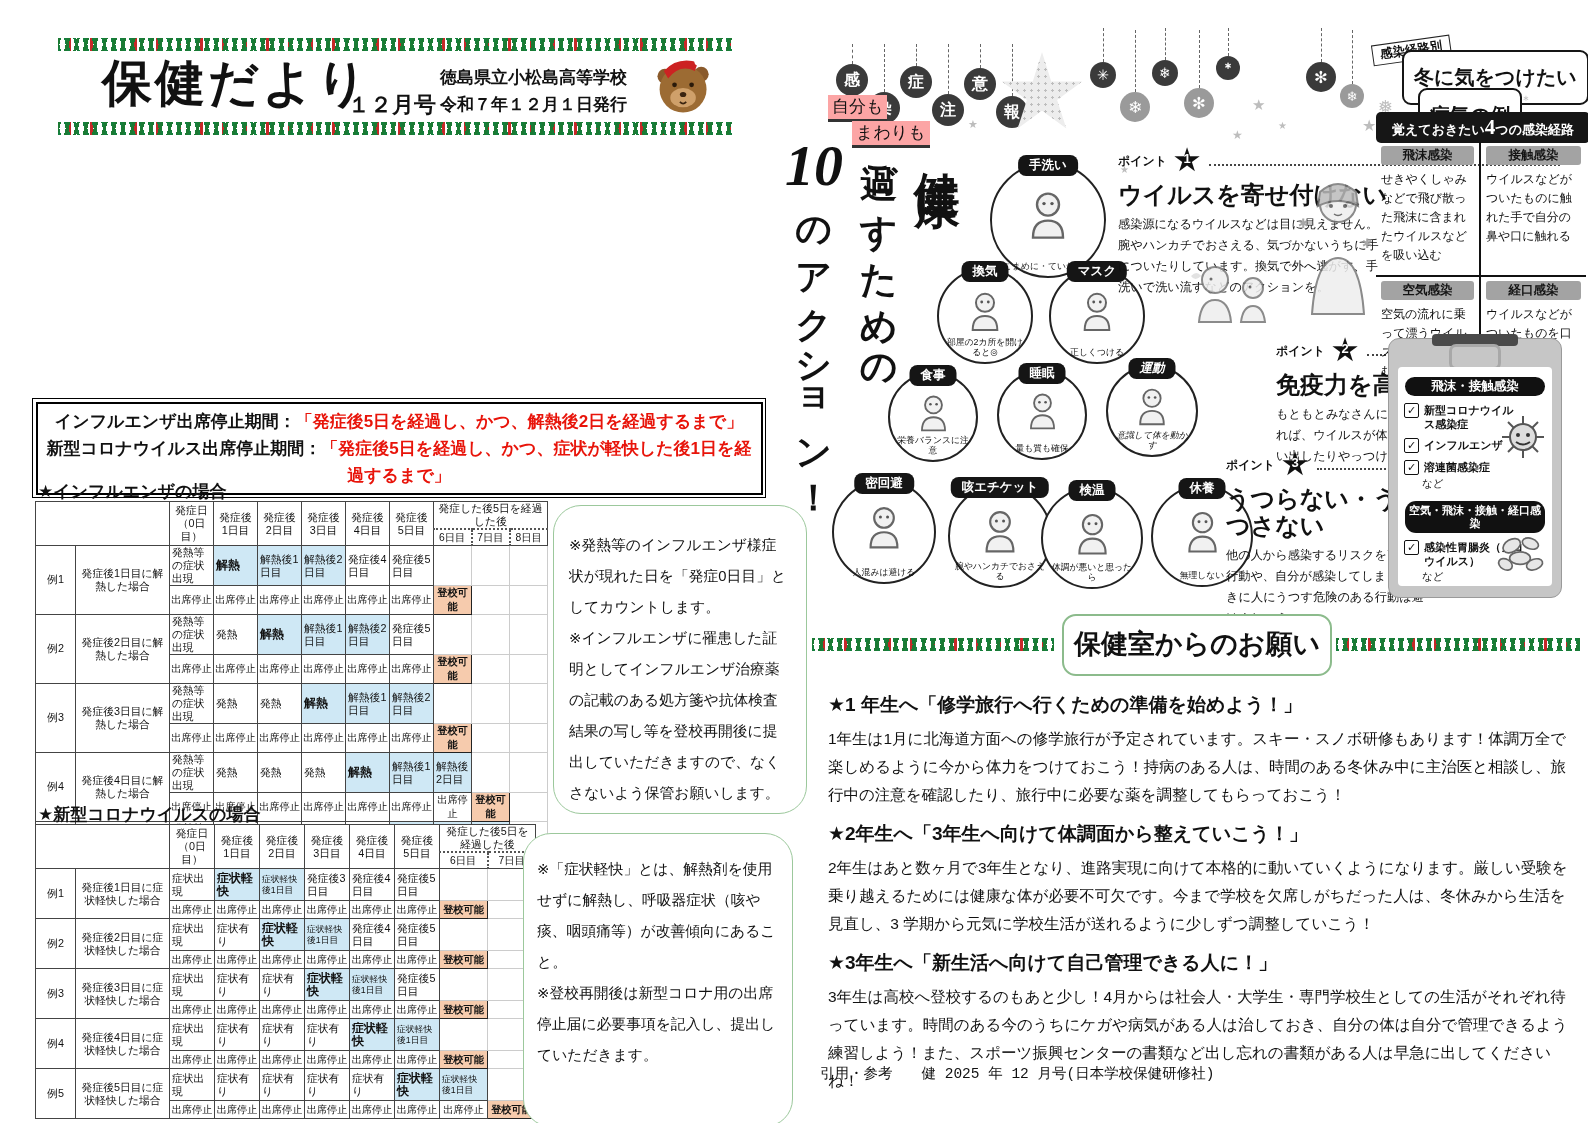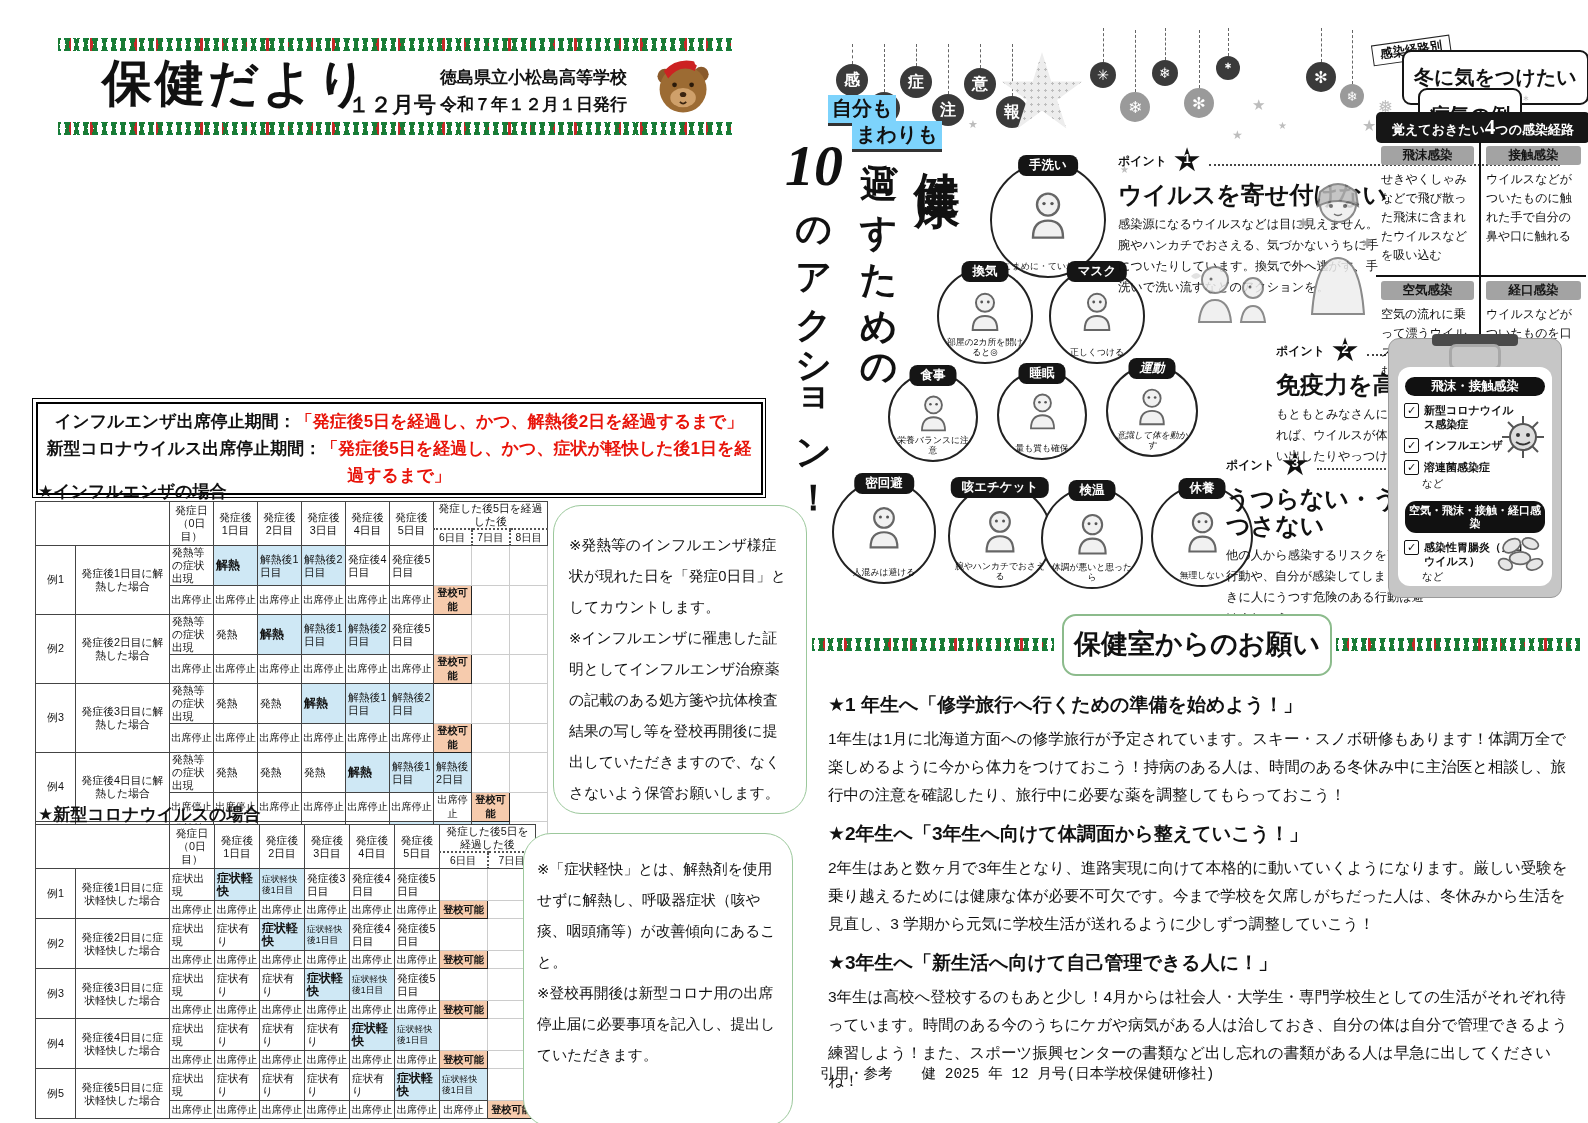--- a/index.html
+++ b/index.html
@@ -39,21 +39,21 @@
   .sched td.b{font-weight:900;font-size:12px}
   .sched td.sm{font-size:8.8px;line-height:11px}
   .sched td.empty{border-color:#ccc}
   .sched td.ok{background:#f6cbad;font-weight:900;border:1.3px solid #222}
   
   .note-box{border:1.6px solid #9cc89c;border-radius:28px;background:#fff}
   .note-box p{margin:0;font-size:14.8px;line-height:31px}
   
   .ball{position:absolute;border-radius:50%;color:#fff;font-weight:bold;display:flex;align-items:center;justify-content:center}
   .string{position:absolute;border-left:1px dashed #666;width:0}
-  .tagline{font-size:20px;font-weight:700;border-bottom:3px solid #333;padding:0 4px 1px;background:#7dd3fc}
+  .tagline{font-size:17px;font-weight:400;border-bottom:3px solid #333;padding:0 4px 1px;background:#fca5a5}
   #vtitle{writing-mode:vertical-rl;text-orientation:upright;font-weight:900;line-height:1.15}
   #vtitle span{display:block}
   #vt-top{font-size:46px;letter-spacing:8px;margin-left:12px}
   #vt-mid{font-size:37px;letter-spacing:5px;margin-left:10px}
   #vt-tail{font-size:36px;letter-spacing:3px}
   .ten{font-size:58px;text-combine-upright:all;font-family:"Liberation Serif",serif;font-style:italic;display:inline!important}
   .bigstar{background:radial-gradient(#bdbdbd 1.2px,transparent 1.4px) 0 0/7px 7px,#ededed;
     clip-path:polygon(50% 0%,61% 35%,98% 35%,68% 57%,79% 91%,50% 70%,21% 91%,32% 57%,2% 35%,39% 35%)}
   .deco-star{position:absolute;color:#bdbdbd}
   .action{position:absolute;border:2.3px solid #222;border-radius:50%;background:#fff}
@@ -78,21 +78,21 @@
   #sb-sub .big4{font-size:21px;font-family:"Liberation Serif",serif}
   #routes{display:grid;grid-template-columns:1fr 1fr;}
   .route{padding:4px 5px 10px}
   .route:nth-child(1),.route:nth-child(3){border-right:2px solid #111}
   .route:nth-child(1),.route:nth-child(2){border-bottom:2px solid #111}
   .route-chip{background:#a3a3a3;color:#141414;font-weight:900;font-size:12.5px;text-align:center;border-radius:3px;padding:1px 2px;margin-bottom:5px}
   .route-desc{font-size:12px;line-height:19px}
   #clipboard{background:#c6c6c6;border:1.5px solid #9a9a9a;border-radius:11px}
   #clip-bar{position:absolute;top:-5px;left:50%;transform:translateX(-50%);width:86px;height:12px;background:#4a4a4a;border-radius:4px}
   #clip-ring{position:absolute;top:5px;left:50%;transform:translateX(-50%);width:46px;height:20px;border:3px solid #a8a8a8;border-radius:7px}
-  #clip-inner{position:absolute;left:9px;top:28px;right:9px;bottom:11px;background:#fff;border-radius:12px;overflow:hidden}
+  #clip-inner{position:absolute;left:9px;top:28px;right:9px;bottom:11px;background:#fff;border-radius:4px;overflow:hidden}
   .pill{background:#111;color:#fff;font-weight:bold;text-align:center;border-radius:11px;padding:3px 2px;margin:10px auto 4px;width:88%;font-size:12.5px;line-height:13px}
   .pill.small{font-size:11px}
   .chk-item{display:flex;gap:5px;margin:7px 6px 0;font-weight:bold;font-size:11px;line-height:14px;align-items:flex-start}
   .chk{width:13px;height:13px;border:1.8px solid #111;border-radius:2px;background:#fff;font-size:11px;line-height:12px;text-align:center;flex:none}
   .etc{font-size:10.5px;margin:2px 0 0 24px}
   
   #request-title-box{border:2.5px solid #8cbb8c;border-radius:14px;text-align:center;font-size:27px;font-weight:900;line-height:56px;background:#fff}
   .req-h{font-size:19px;font-weight:900;margin:12px 0 7px}
   .req-b{font-size:15.5px;line-height:28px}
   #citation{font-family:Liberation Mono, monospace;font-size:14.5px;text-align:left}

